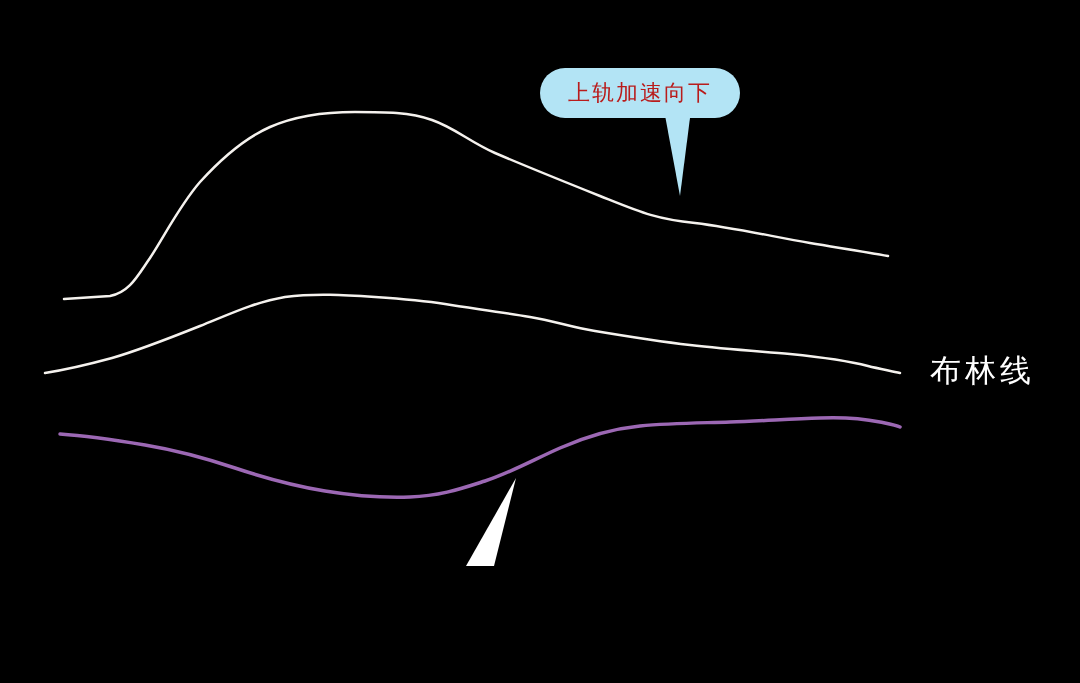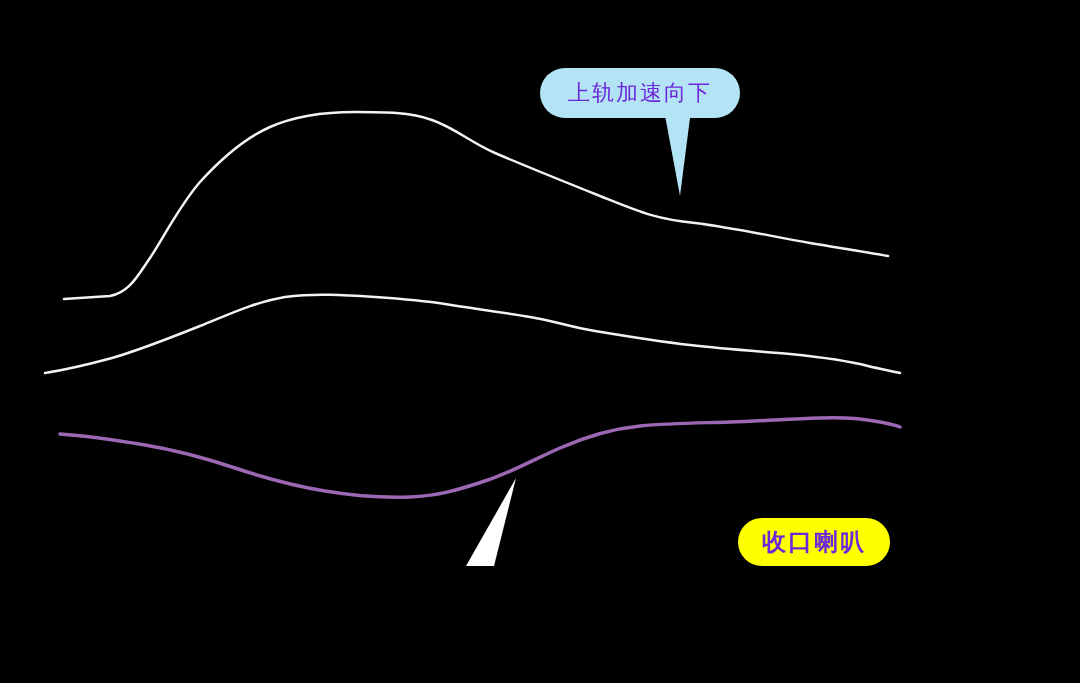--- a/index.html
+++ b/index.html
@@ -36,21 +36,21 @@
     stroke-width: 3.5;
   }
   .tail-blue { fill: #b3e4f5; }
   .tail-white { fill: #ffffff; }
   .bubble {
     position: absolute;
     display: flex;
     align-items: center;
     justify-content: center;
     border-radius: 26px;
-    color: #6d28d9;
+    color: #b91c1c;
     font-size: 22px;
     letter-spacing: 2px;
     white-space: nowrap;
   }
   .bubble-upper {
     left: 540px;
     top: 68px;
     width: 200px;
     height: 50px;
     background: #b3e4f5;
@@ -93,18 +93,16 @@
     <path class="band band-purple" d="M60,434 C90,436 115,440 145,445 C175,450 205,458 235,468 C265,478 295,486 325,491 C355,496 380,498 410,497 C440,496 460,489 485,481 C510,473 535,459 560,448 C585,437 610,429 640,426 C670,423 700,423 730,422 C760,421 790,419 820,418 C845,417 865,419 880,422 C890,424 896,425 900,427"></path>
     <polygon class="tail-blue" points="664,110 691,110 680,196"></polygon>
     <polygon class="tail-white" points="466,566 494,566 516,478"></polygon>
   </svg>
 
   <div class="bubble bubble-upper">
     <span>上轨加速向下</span>
   </div>
 
 
-  <div class="bubble badge-converge">
-    <span>收口喇叭</span>
-  </div>
 
+  <div class="chart-title">布林线</div>
 
 </div>
 
 </body></html>

